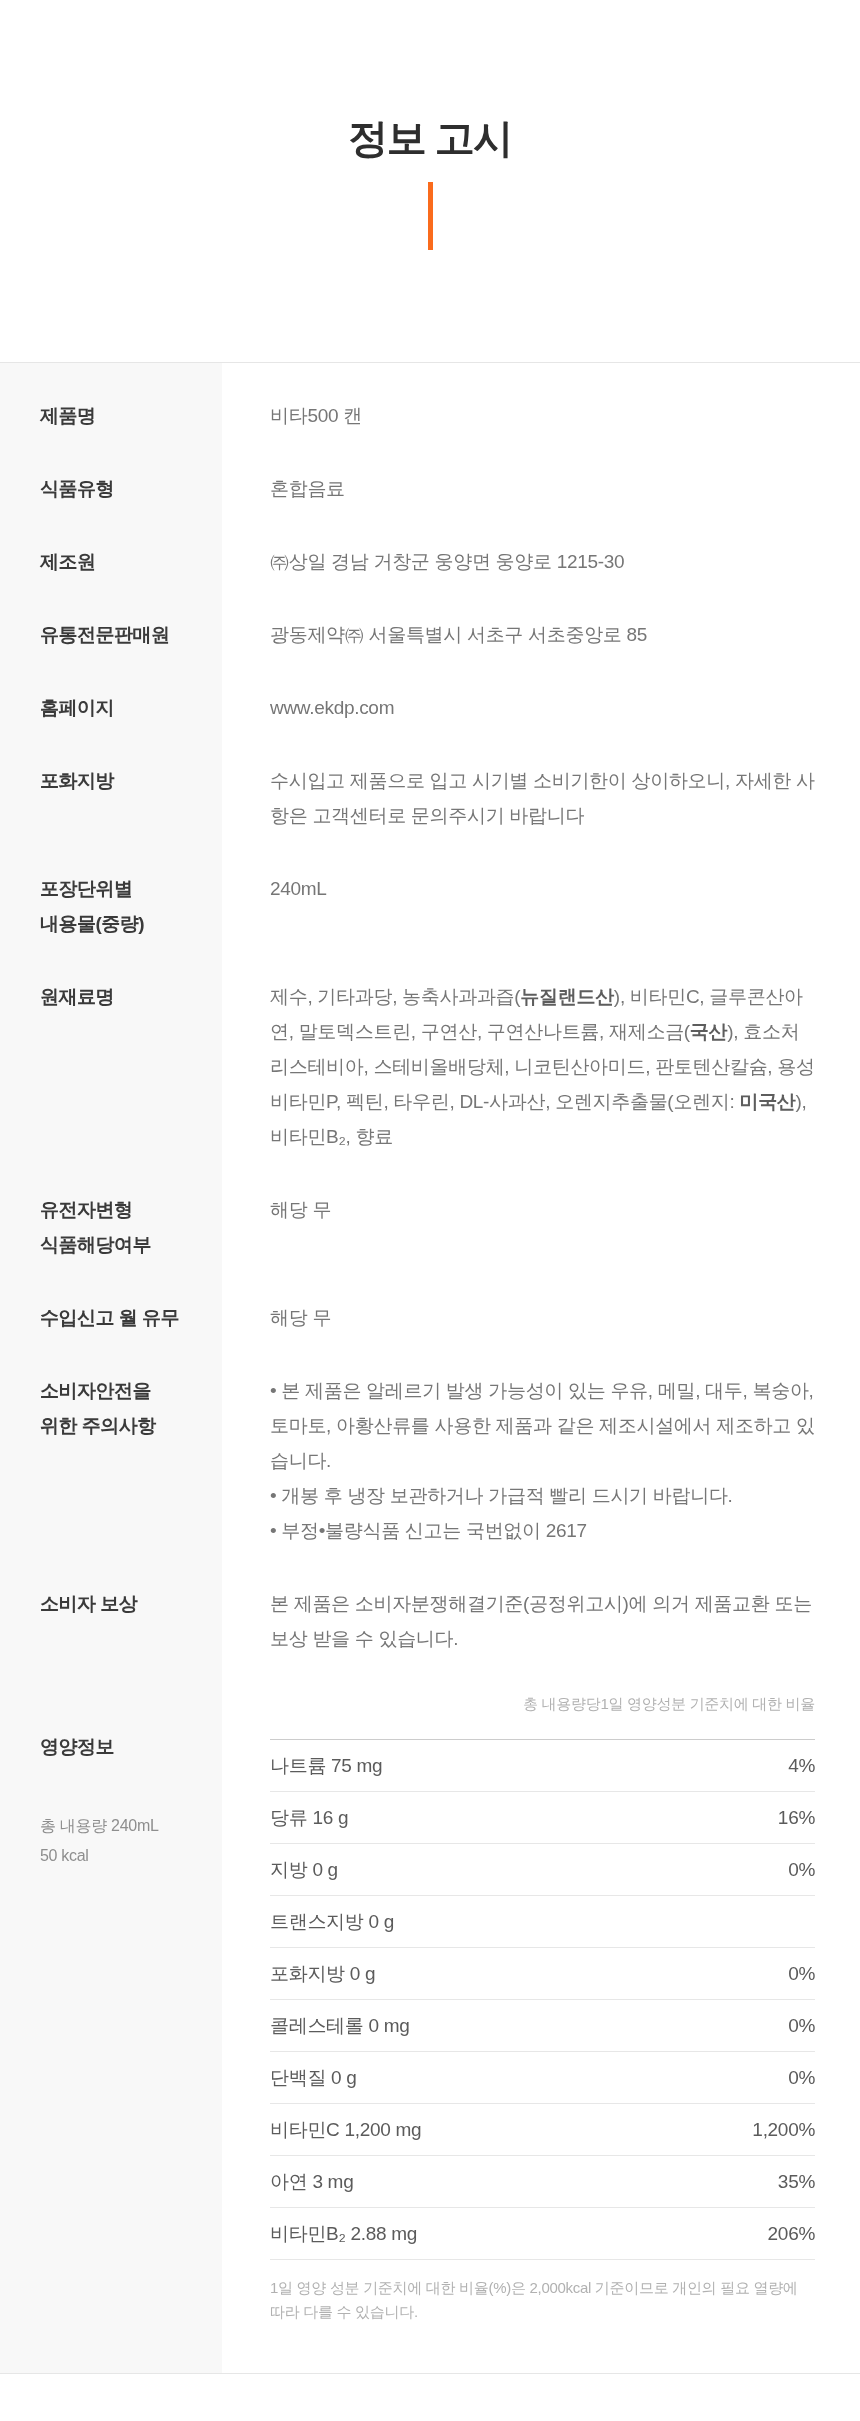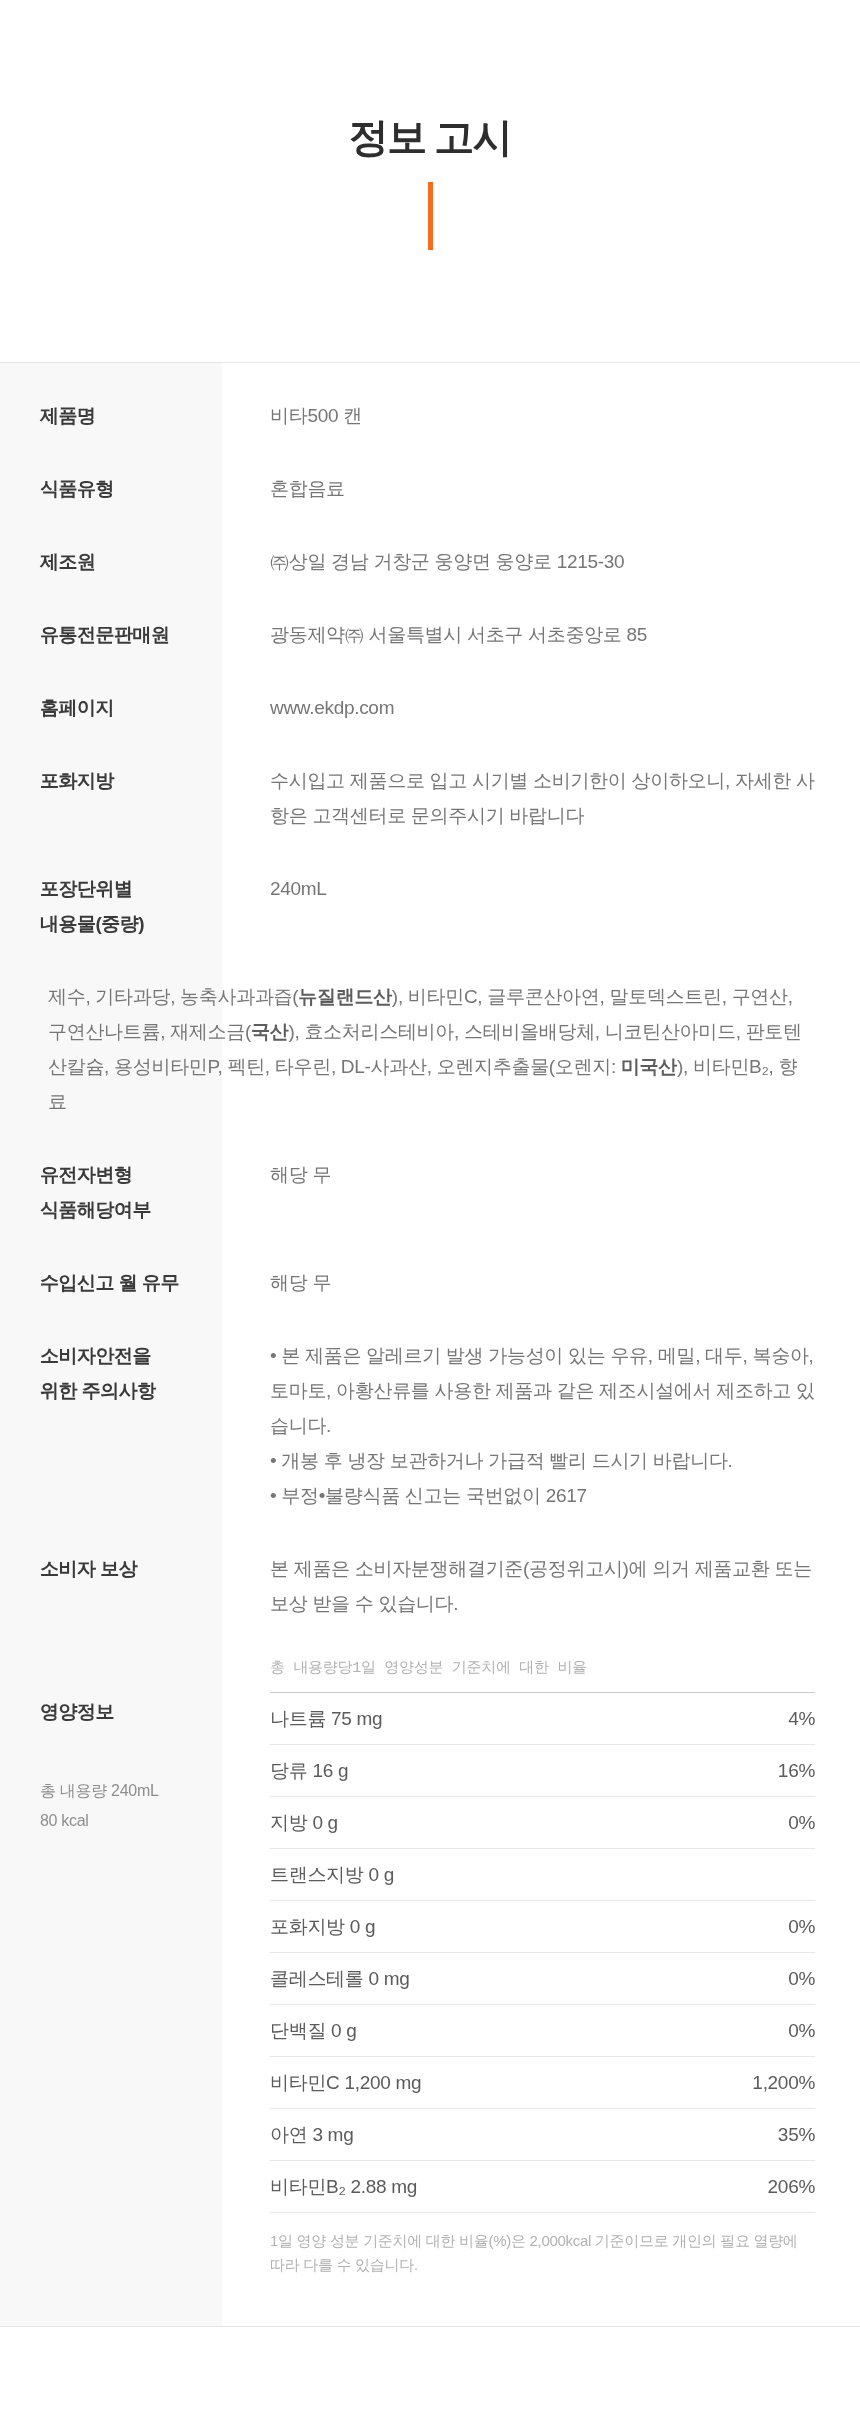--- a/index.html
+++ b/index.html
@@ -9,21 +9,21 @@
     font-family:"Liberation Sans","DejaVu Sans",sans-serif;
     color:#333;
     -webkit-font-smoothing:antialiased;
   }
   .page { width:860px; overflow:hidden; }
 
   
   .page-header { padding-top:112px; text-align:center; }
   .page-title {
     font-size:40px; line-height:52px; font-weight:700;
-    color:#2e2e2e; letter-spacing:-1.5px;font-family:Liberation Serif, serif;
+    color:#2e2e2e; letter-spacing:-1.5px;
   }
   .accent-bar { width:5px; height:68px; margin:18px auto 0; }
 
   
   .info-table {
     margin-top:112px;
     border-top:1px solid #e6e6e6;
     border-bottom:1px solid #e6e6e6;
     padding:16px 0 30px;
     
@@ -48,23 +48,23 @@
   .bullet-line { }
 
   
   .nutrition-title { font-size:19px; line-height:35px; font-weight:700; color:#3a3a3a; }
   .nutrition-sub {
     margin-top:12px; font-size:16px; line-height:30px;
     font-weight:400; color:#8e8e8e; white-space:pre-line; letter-spacing:-0.3px;
   }
   .nutrition-table { width:100%; }
   .nutrition-head {
-    display:flex; justify-content:flex-start;
+    display:flex; justify-content:flex-end;
     font-size:15px; line-height:20px; color:#b1b1b1;
-    padding-bottom:13px; border-bottom:1px solid #cccccc;font-family:Liberation Mono, monospace;
+    padding-bottom:25px; border-bottom:1px solid #cccccc;
   }
   .nutrition-row {
     display:flex; justify-content:space-between; align-items:baseline;
     padding:14px 0 13px;
     border-bottom:1px solid #e7e7e7;
     font-size:19px; line-height:24px; color:#5b5b5b;
   }
   .n-name { text-align:right; }
   .n-pct  { text-align:right; }
   .nutrition-footnote {
@@ -113,20 +113,21 @@
       <div class="cell-value">수시입고 제품으로 입고 시기별 소비기한이 상이하오니, 자세한 사항은 고객센터로 문의주시기 바랍니다</div>
     </div>
 
     <div class="row">
       <div class="cell-label">포장단위별
 내용물(중량)</div>
       <div class="cell-value">240mL</div>
     </div>
 
     <div class="row">
+      <div class="cell-label">원재료명</div>
       <div class="cell-value"><span>제수, 기타과당, 농축사과과즙(</span><b>뉴질랜드산</b><span>), 비타민C, 글루콘산아연, 말토덱스트린, 구연산, 구연산나트륨, 재제소금(</span><b>국산</b><span>), 효소처리스테비아, 스테비올배당체, 니코틴산아미드, 판토텐산칼슘, 용성비타민P, 펙틴, 타우린, DL-사과산, 오렌지추출물(오렌지: </span><b>미국산</b><span>), 비타민B₂, 향료</span></div>
     </div>
 
     <div class="row">
       <div class="cell-label">유전자변형
 식품해당여부</div>
       <div class="cell-value">해당 무</div>
     </div>
 
     <div class="row">
@@ -146,21 +147,21 @@
 
     <div class="row">
       <div class="cell-label">소비자 보상</div>
       <div class="cell-value">본 제품은 소비자분쟁해결기준(공정위고시)에 의거 제품교환 또는 보상 받을 수 있습니다.</div>
     </div>
 
     <div class="row">
       <div class="cell-label">
         <div class="nutrition-title">영양정보</div>
         <div class="nutrition-sub">총 내용량 240mL
-80 kcal</div>
+50 kcal</div>
       </div>
       <div class="cell-value">
         <div class="nutrition-table">
           <div class="nutrition-head">
             <span>총 내용량당</span>
             <span>1일 영양성분 기준치에 대한 비율</span>
           </div>
           <div>
               <div class="nutrition-row">
                 <span class="n-name">나트륨 75 mg</span>

